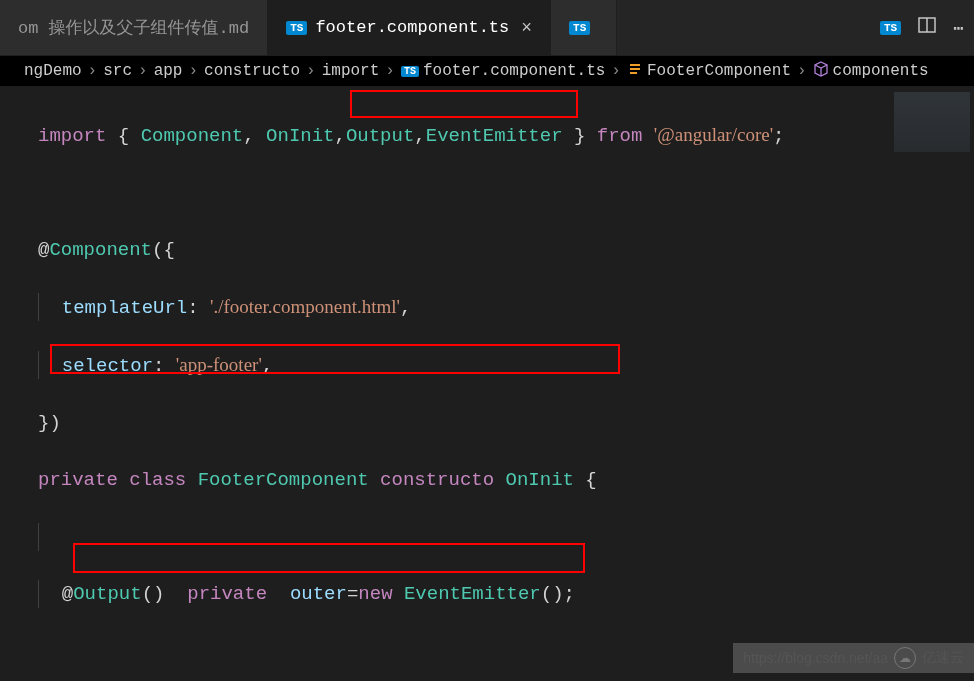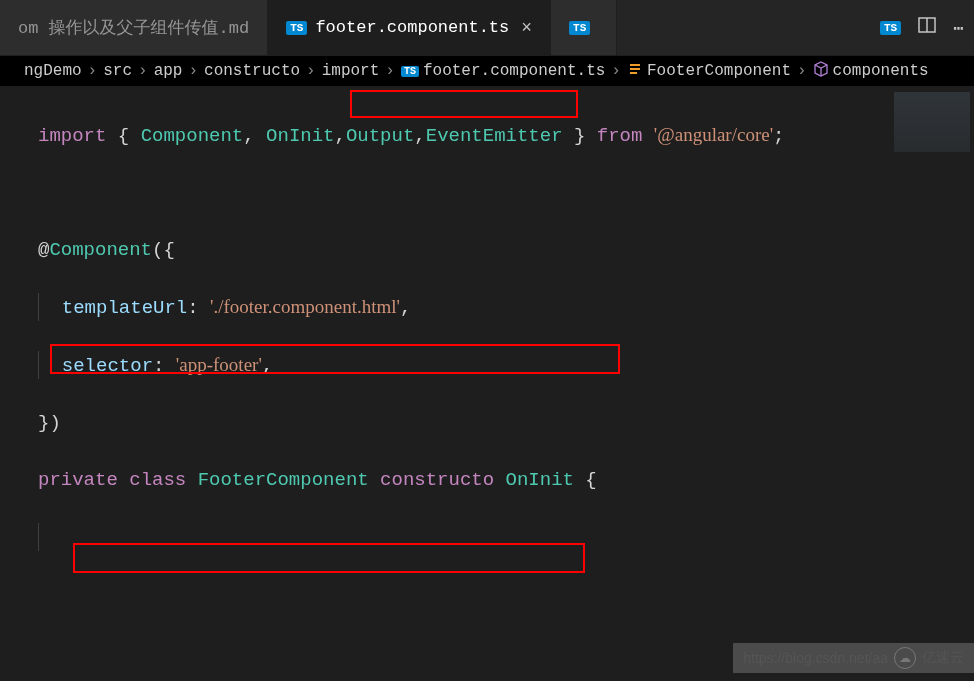--- a/index.html
+++ b/index.html
@@ -199,20 +199,21 @@
 
 <div class="editor">
 <div><span class="k-import">import</span> <span class="t-punc">{</span> <span class="t-type">Component</span><span class="t-punc">,</span> <span class="t-type">OnInit</span><span class="t-punc">,</span><span class="t-type">Output</span><span class="t-punc">,</span><span class="t-type">EventEmitter</span> <span class="t-punc">}</span> <span class="k-from">from</span> <span class="t-str">'@angular/core'</span><span class="t-punc">;</span></div>
 <div> </div>
 <div><span class="t-at">@</span><span class="t-dec">Component</span><span class="t-punc">({</span></div>
 <div><span class="indent-guide"></span>  <span class="t-var">templateUrl</span><span class="t-punc">:</span> <span class="t-str">'./footer.component.html'</span><span class="t-punc">,</span></div>
 <div><span class="indent-guide"></span>  <span class="t-var">selector</span><span class="t-punc">:</span> <span class="t-str">'app-footer'</span><span class="t-punc">,</span></div>
 <div><span class="t-punc">})</span></div>
 <div><span class="k-export">private</span> <span class="k-class">class</span> <span class="t-type">FooterComponent</span> <span class="k-implements">constructo</span> <span class="t-type">OnInit</span> <span class="t-punc">{</span></div>
 <div><span class="indent-guide"></span></div>
+<div><span class="indent-guide"></span>  <span class="t-at">@</span><span class="t-dec">Output</span><span class="t-punc">()</span>  <span class="k-private">private</span>  <span class="t-var">outer</span><span class="t-punc">=</span><span class="k-new">new</span> <span class="t-type">EventEmitter</span><span class="t-punc">();</span></div>
 
 
 
 
 
 
 
 
 
 

